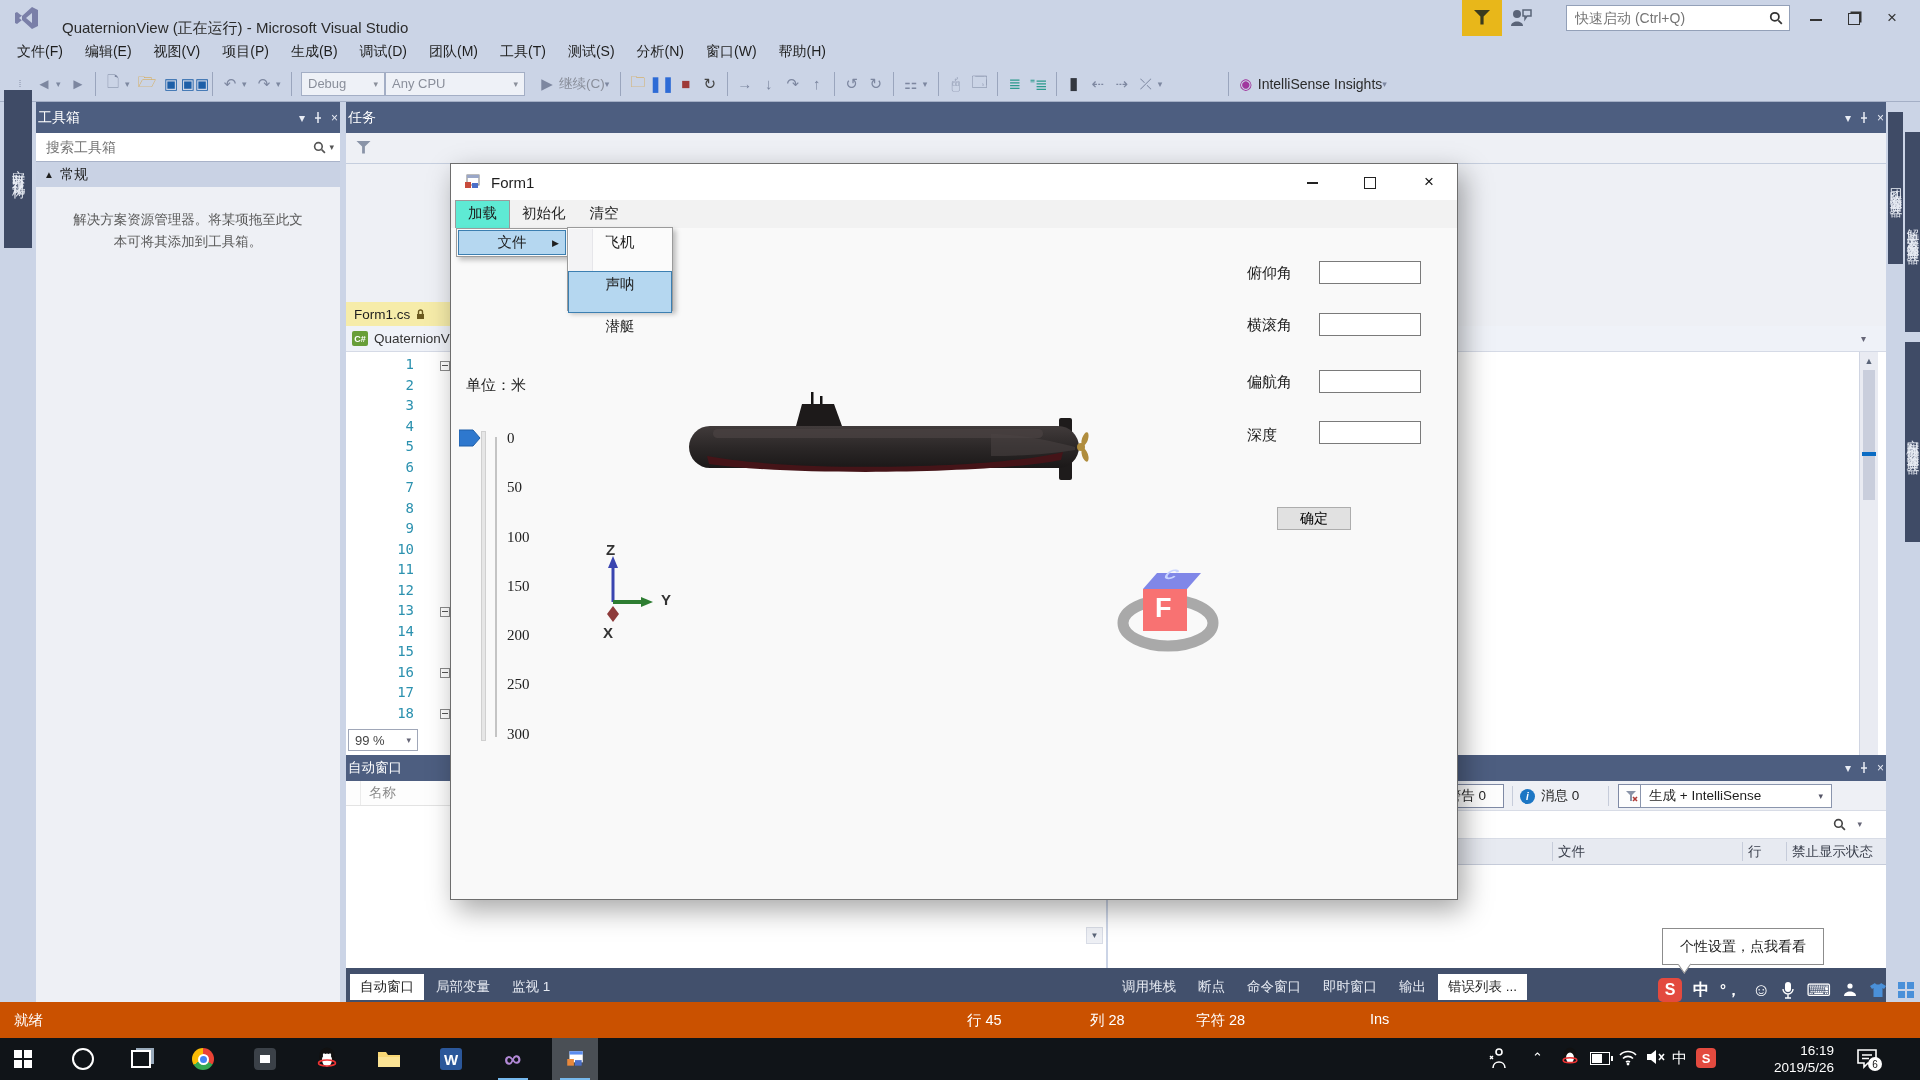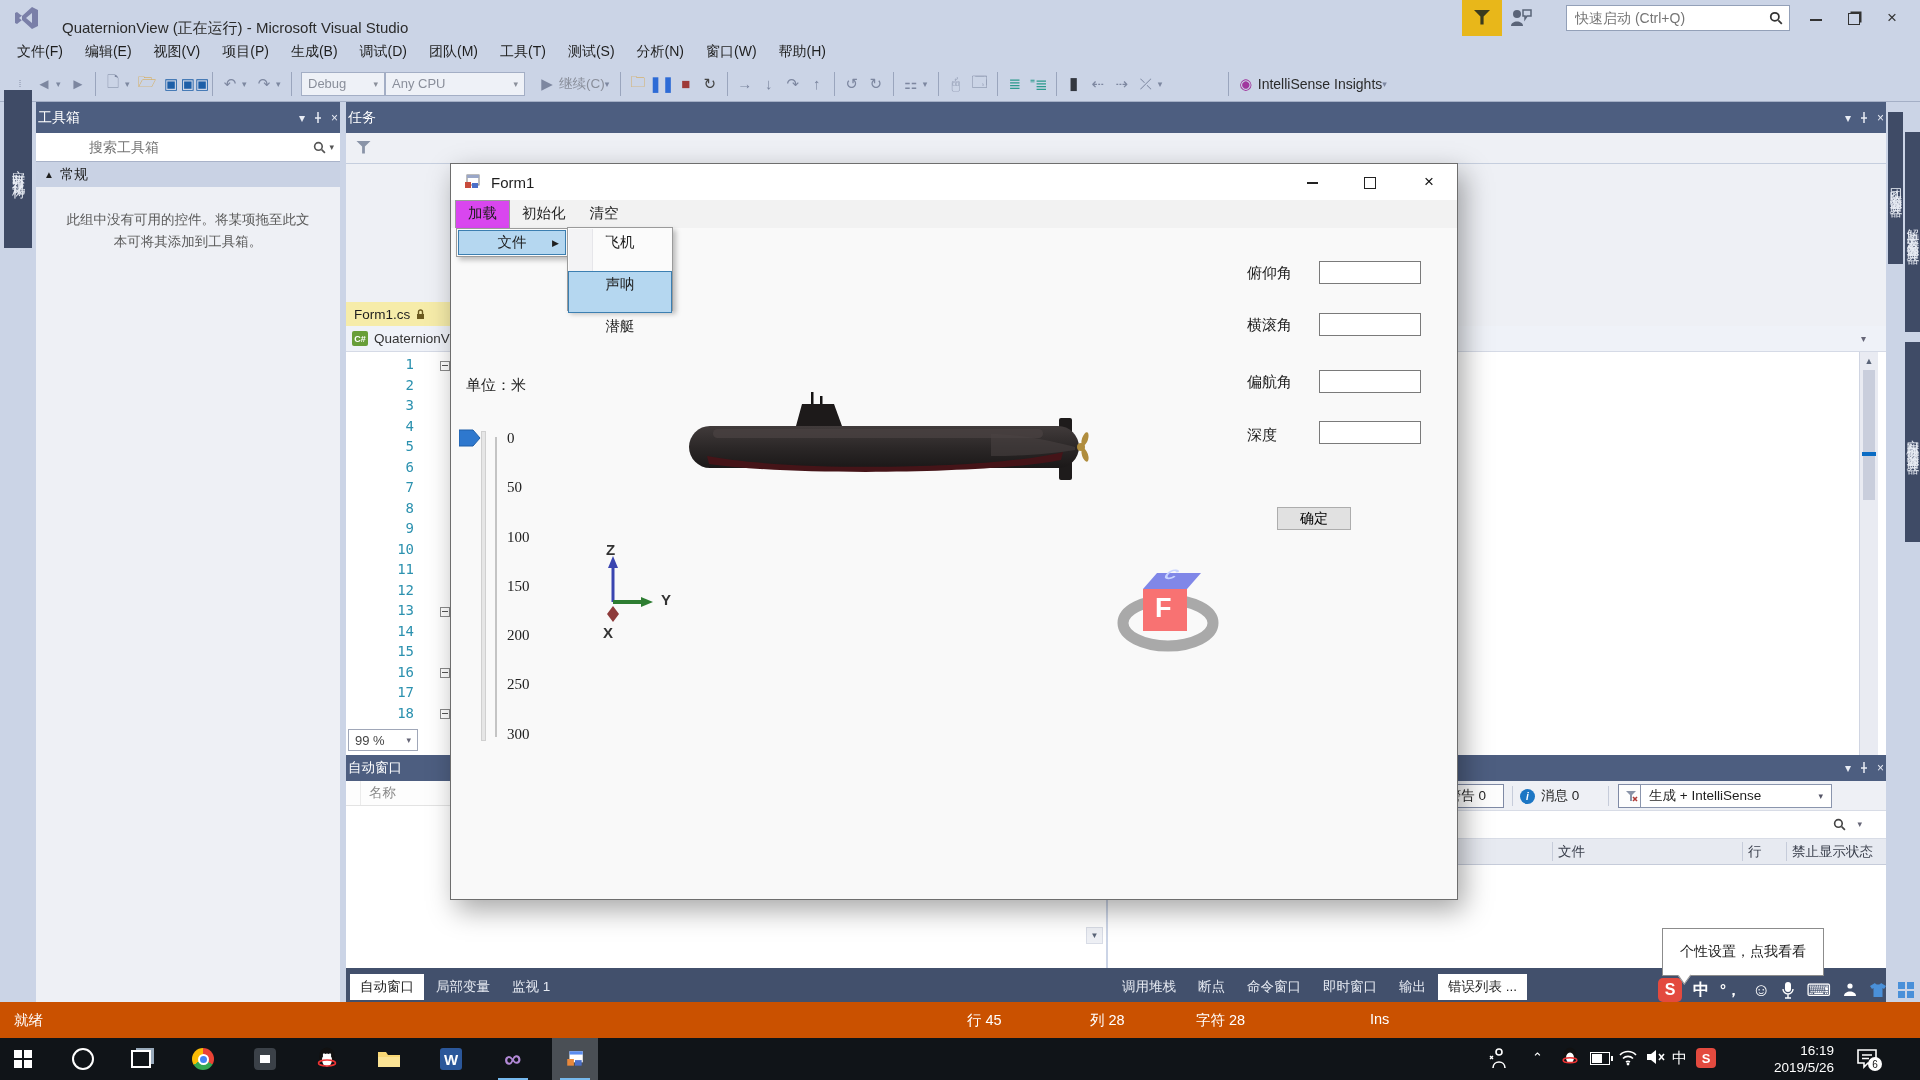--- a/index.html
+++ b/index.html
@@ -29,21 +29,21 @@
   .fold{position:absolute;width:10px;height:10px;border:1px solid #8a8a8a;background:#fff;box-sizing:border-box;}
   .fold:after{content:"";position:absolute;left:1px;top:3px;width:6px;height:1px;background:#555;}
   
   .col-sep{position:absolute;top:3px;bottom:3px;width:1px;background:#C6CCDA;}
   .dock-tabs{position:absolute;display:flex;gap:2px;align-items:flex-end;height:30px;}
   .dtab{padding:0 10px;font-size:13.5px;line-height:26px;color:#E6EAF2;background:transparent;}
   .dtab.active{background:#fff;color:#1e1e1e;}
   
   .form-menu{display:flex;padding-left:4px;height:28px;}
   .fmi{padding:0 12px;line-height:27px;font-size:14.5px;font-family:"Liberation Serif",serif;}
-  .fmi.active{background:#d946ef;border:1px solid #9b9b9b;border-bottom:none;line-height:25px;}
+  .fmi.active{background:#5eead4;border:1px solid #9b9b9b;border-bottom:none;line-height:25px;}
   .sub-item{height:42px;line-height:26px;text-align:center;font-size:14.5px;font-family:"Liberation Serif",serif;box-sizing:border-box;}
   .sub-item.active{background:#B5D7F0;outline:1px solid #3C7FB1;outline-offset:-1px;}
   .tick{height:49.3px;font-size:15px;font-family:"Liberation Serif",serif;color:#222;}
   .fldlab{position:absolute;font-size:15px;font-family:"Liberation Serif",serif;color:#1e1e1e;}
   .fldbox{position:absolute;width:102px;height:23px;background:#fff;border:1px solid #7a7a7a;box-sizing:border-box;font-size:14px;padding:0 4px;font-family:"Liberation Serif",serif;}
   
   .taskbar{left:0;top:1038px;width:1920px;height:42px;background:#101418;display:flex;align-items:center;}
   .tb-cell{width:46px;height:42px;display:flex;align-items:center;justify-content:center;flex:none;}
   .tray-txt{color:#fff;font-size:14px;}
   .underl:after{content:"";position:absolute;left:8px;right:8px;bottom:0;height:2px;background:#76B9ED;}
@@ -174,33 +174,33 @@
       <span>工具箱</span>
       <span class="hdr-icos">
         <span>▾</span>
         <svg width="10" height="12" viewBox="0 0 10 12">
             <path d="M5 0 V6 M2 6 H8 M5 6 V11" stroke="#E8ECF4" stroke-width="1.5" fill="none"></path>
           </svg>
         <span>×</span>
       </span>
     </div>
     <div style="height:28px;background:#fff;border-bottom:1px solid #A9B3C9;display:flex;align-items:center;">
-      <input style="flex: 1 1 0%; border: none; outline: none; font-size: 14px; color: rgb(85, 85, 85); padding: 0px 10px; background: transparent; margin-left: 43px;" placeholder="搜索工具箱">
+      <input style="flex: 1 1 0%; border: none; outline: none; font-size: 14px; color: rgb(85, 85, 85); padding: 0px 10px; background: transparent;" placeholder="搜索工具箱">
       <svg class="mag" width="13" height="13" viewBox="0 0 12 12" style="color:#555;">
           <circle cx="5" cy="5" r="3.5"></circle>
           <line x1="8" y1="8" x2="11" y2="11"></line>
         </svg>
       <span style="font-size:9px;color:#555;margin:0 6px 0 3px;">▾</span>
     </div>
     <div style="height:25px;background:#C9D2E4;display:flex;align-items:center;padding-left:8px;font-size:14px;">
       <span style="font-size:10px;margin-right:6px;">▲</span>
       <span>常规</span>
     </div>
     <div style="margin-top:22px;text-align:center;font-size:13.5px;color:#5a5a5a;line-height:22px;">
-      <div>此组中没有可用的控件。将某项拖至此文</div>
+      <div>解决方案资源管理器。将某项拖至此文</div>
       <div>本可将其添加到工具箱。</div>
     </div>
   </div>
 
   <div class="abs" style="left:346px;top:102px;width:1540px;height:653px;background:#EEF0F5;">
     <div class="panel-hdr">
       <span>任务</span>
       <span class="hdr-icos">
         <span>▾</span>
         <svg width="10" height="12" viewBox="0 0 10 12">
@@ -496,21 +496,21 @@
         <path d="M6 1 L1 4 L3 7 L4.5 6 L4.5 15 L13.5 15 L13.5 6 L15 7 L17 4 L12 1 C11 3 7 3 6 1 Z" fill="#4A90D9"></path>
       </svg>
     <span style="display:inline-grid;grid-template-columns:7px 7px;gap:2px;">
       <i style="width:7px;height:7px;background:#4A90D9;"></i>
         <i style="width:7px;height:7px;background:#4A90D9;"></i>
       <i style="width:7px;height:7px;background:#4A90D9;"></i>
         <i style="width:7px;height:7px;background:#4A90D9;"></i>
     </span>
   </div>
 
-  <div class="abs" style="left:1662px;top:928px;width:162px;height:48px;background:#fff;border:1px solid #8C8C8C;box-sizing:border-box;display:flex;align-items:center;justify-content:center;font-size:14px;color:#222;z-index:70;">
+  <div class="abs" style="left:1662px;top:928px;width:162px;height:37px;background:#fff;border:1px solid #8C8C8C;box-sizing:border-box;display:flex;align-items:center;justify-content:center;font-size:14px;color:#222;z-index:70;">
     <span>个性设置，点我看看</span>
     <div style="position:absolute;left:16px;bottom:-6px;width:10px;height:10px;background:#fff;border-right:1px solid #8C8C8C;border-bottom:1px solid #8C8C8C;transform:rotate(55deg) skewX(20deg);"></div>
   </div>
 
   <div class="abs taskbar" style="z-index:80;">
     <div class="tb-cell">
       <span style="display:grid;grid-template-columns:8px 8px;gap:1.5px;transform:none;">
         <i style="width:8px;height:8px;background:#fff;"></i>
           <i style="width:8px;height:8px;background:#fff;"></i>
         <i style="width:8px;height:8px;background:#fff;"></i>

